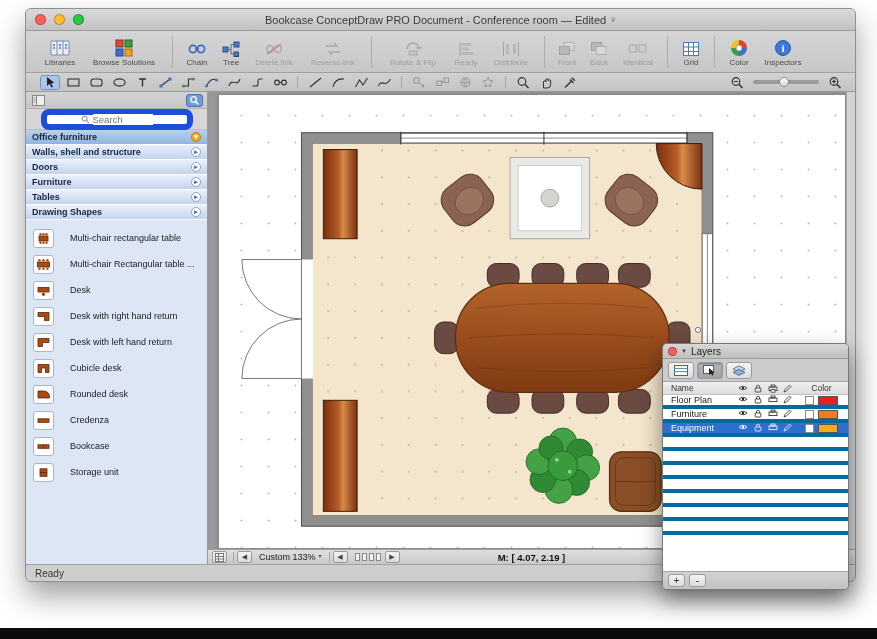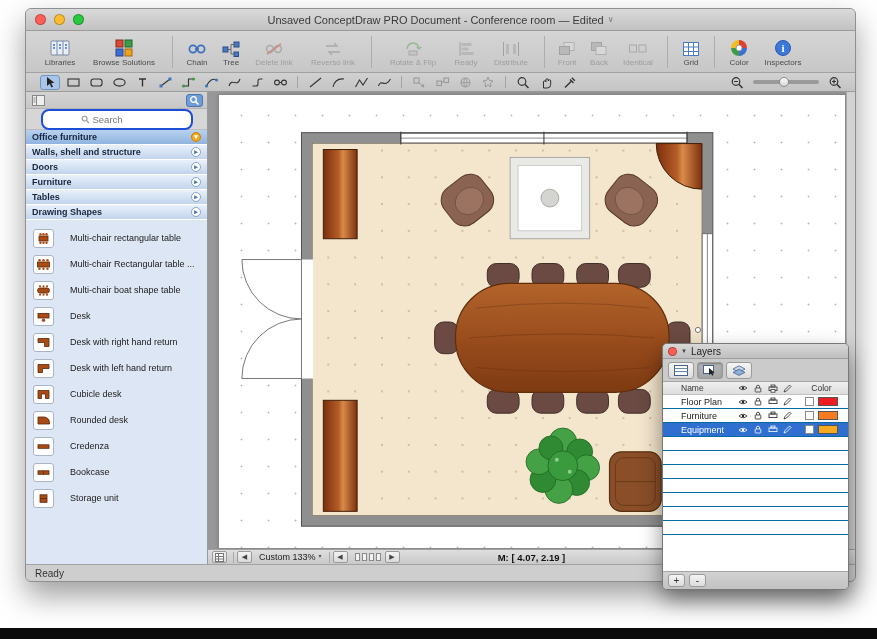--- a/index.html
+++ b/index.html
@@ -42,21 +42,21 @@
   .main { flex:1; display:flex; min-height:0; }
   .sidebar { width:182px; flex:0 0 182px; border-right:1px solid #9a9a9a;
              display:flex; flex-direction:column; background:#d6d6d6; }
   .side-head { height:17px; flex:0 0 17px; background:linear-gradient(#d3d3d3,#c7c7c7);
                border-bottom:1px solid #b2b2b2; display:flex; align-items:center; padding:0 4px; }
   .sh-spacer { flex:1; }
   .sh-btn { width:17px; height:13px; border-radius:3px; display:flex; align-items:center; justify-content:center; }
   .sh-btn.blue { background:#6f9bd6; border:1px solid #4a77b0; }
   .side-search { height:21px; flex:0 0 21px; background:#d6d6d6; border-bottom:1px solid #bdbdbd;
                  display:flex; align-items:center; justify-content:center; }
-  .search-field { width:152px; height:21px; background:#fff; border:2px solid #1d4ed8;
+  .search-field { width:152px; height:21px; background:#fff; border:6px solid #1d4ed8;
                   border-radius:8px; display:flex; align-items:center; justify-content:center; gap:3px; }
   .search-field input { border:none; outline:none; width:60px; font-size:9.5px; color:#444;
                         font-family:"Liberation Sans", sans-serif; text-align:left; }
   .cat { height:15px; display:flex; align-items:center; padding:0 6px; font-size:9px; font-weight:bold;
          color:#17263f; background:linear-gradient(#e9f1fb,#c2d4ec); border-bottom:1px solid #ffffff; }
   .cat.sel { background:linear-gradient(#b9d1ee,#8fb4e0); }
   .disc { margin-left:auto; width:10px; height:10px; border-radius:50%; background:#fff;
           border:1px solid #8aa5c8; color:#4a76b8; font-size:7px; line-height:8px; text-align:center; }
   .cat.sel .disc { background:#f5a91f; border-color:#c87f0a; color:#fff; }
   .side-shapes { flex:1; background:#dde6f4; padding-top:5px; overflow:hidden; }
@@ -99,24 +99,24 @@
   .lp-disc { font-size:6px; color:#444; }
   .lp-name { font-size:10px; color:#222; }
   .lp-tabs { height:23px; flex:0 0 23px; background:#cbcbcb; border-bottom:1px solid #a5a5a5;
              display:flex; align-items:center; padding:0 5px; gap:3px; }
   .lp-tab { width:26px; height:17px; border:1px solid #9a9a9a; border-radius:3px;
             background:linear-gradient(#f5f5f5,#dcdcdc); display:flex; align-items:center; justify-content:center; }
   .lp-tab.sel { background:linear-gradient(#b4b4b4,#a5a5a5); box-shadow:inset 0 1px 2px rgba(0,0,0,.3); }
   .lp-list { flex:1; background:#fff; display:flex; flex-direction:column; }
   .lp-hdr { height:13px; flex:0 0 13px; background:linear-gradient(#efefef,#dddddd);
             border-bottom:1px solid #c2c2c2; display:flex; align-items:center; font-size:8.5px; color:#333; }
-  .lp-row { height:14px; flex:0 0 14px; display:flex; align-items:center; font-size:9px; color:#222;
-            border-bottom:1px solid #0369a1; }
+  .lp-row { height:14px; flex:0 0 14px; display:flex; font-size:9px; color:#222;
+            border-bottom:4px solid #0369a1; }
   .lp-row.sel { background:#2f6fd0; color:#fff; }
-  .c-name { width:72px; padding-left:18px; overflow:hidden; white-space:nowrap; }
+  .c-name { width:72px; padding-left:8px; overflow:hidden; white-space:nowrap; }
   .c-ic { width:15px; display:flex; justify-content:center; }
   .c-color { flex:1; display:flex; justify-content:center; align-items:center; gap:0; }
   .lp-hdr .c-color { font-size:8.5px; }
   .chk { width:9px; height:9px; background:#fff; border:1px solid #8a8a8a; margin-right:4px; }
   .swatch { width:20px; height:9px; border:1px solid #555; }
   .lp-foot { height:18px; flex:0 0 18px; background:linear-gradient(#d2d2d2,#c2c2c2);
              border-top:1px solid #a5a5a5; display:flex; align-items:center; gap:4px; padding:0 5px; }
   .lp-pm { width:17px; height:13px; border:1px solid #9a9a9a; border-radius:3px; font-size:10px;
            line-height:10px; background:linear-gradient(#f4f4f4,#dcdcdc); color:#333;
            display:flex; align-items:center; justify-content:center; }
@@ -127,21 +127,21 @@
 <body>
 
 <div class="window">
 
   <div class="titlebar">
     <div class="lights">
       <div class="light l-close"></div>
       <div class="light l-min"></div>
       <div class="light l-zoom"></div>
     </div>
-    <span class="wtitle">Unsaved ConceptDraw PRO Document - Conference room — Edited</span>
+    <span class="wtitle">Bookcase ConceptDraw PRO Document - Conference room — Edited</span>
     <span class="wchev">∨</span>
   </div>
 
   <div class="toolbar1">
     <div class="tbi" style="width:44px">
       <span class="tico">
           <svg width="20" height="18" viewBox="0 0 20 18">
             <rect x="1" y="2" width="18" height="14" rx="1" fill="#e9eff7" stroke="#7a8aa0"></rect>
             <path d="M7 2v14M13 2v14" stroke="#7a8aa0"></path>
             <path d="M3 6h2M3 9h2M9 6h2M9 9h2M15 6h2M15 9h2" stroke="#3c6fd0" stroke-width="1.4"></path>
@@ -520,36 +520,20 @@
                   <circle cx="4.5" cy="2.3" r="1.2"></circle>
                   <circle cx="8.5" cy="2.3" r="1.2"></circle>
                   <circle cx="12.5" cy="2.3" r="1.2"></circle>
                   <circle cx="4.5" cy="10.7" r="1.2"></circle>
                   <circle cx="8.5" cy="10.7" r="1.2"></circle>
                   <circle cx="12.5" cy="10.7" r="1.2"></circle>
                 </g>
               </svg>
             </span>
             <span class="slbl">Multi-chair Rectangular table ...</span>
-          </div>
-        <div class="shape">
-            <span class="sic">
-              <svg width="17" height="13" viewBox="0 0 17 13">
-                <rect x="2.5" y="4" width="12" height="5" rx="2.4" fill="#a84b15" stroke="#5f2406" stroke-width=".8"></rect>
-                <g fill="#a84b15">
-                  <circle cx="5" cy="2.3" r="1.1"></circle>
-                  <circle cx="8.5" cy="2.3" r="1.1"></circle>
-                  <circle cx="12" cy="2.3" r="1.1"></circle>
-                  <circle cx="5" cy="10.7" r="1.1"></circle>
-                  <circle cx="8.5" cy="10.7" r="1.1"></circle>
-                  <circle cx="12" cy="10.7" r="1.1"></circle>
-                </g>
-              </svg>
-            </span>
-            <span class="slbl">Multi-chair boat shape table</span>
           </div>
         <div class="shape">
             <span class="sic">
               <svg width="17" height="13" viewBox="0 0 17 13">
                 <rect x="3" y="3.5" width="11" height="4.5" fill="#a84b15" stroke="#5f2406" stroke-width=".8"></rect>
                 <circle cx="8.5" cy="10.3" r="1.7" fill="#a84b15"></circle>
               </svg>
             </span>
             <span class="slbl">Desk</span>
           </div>

